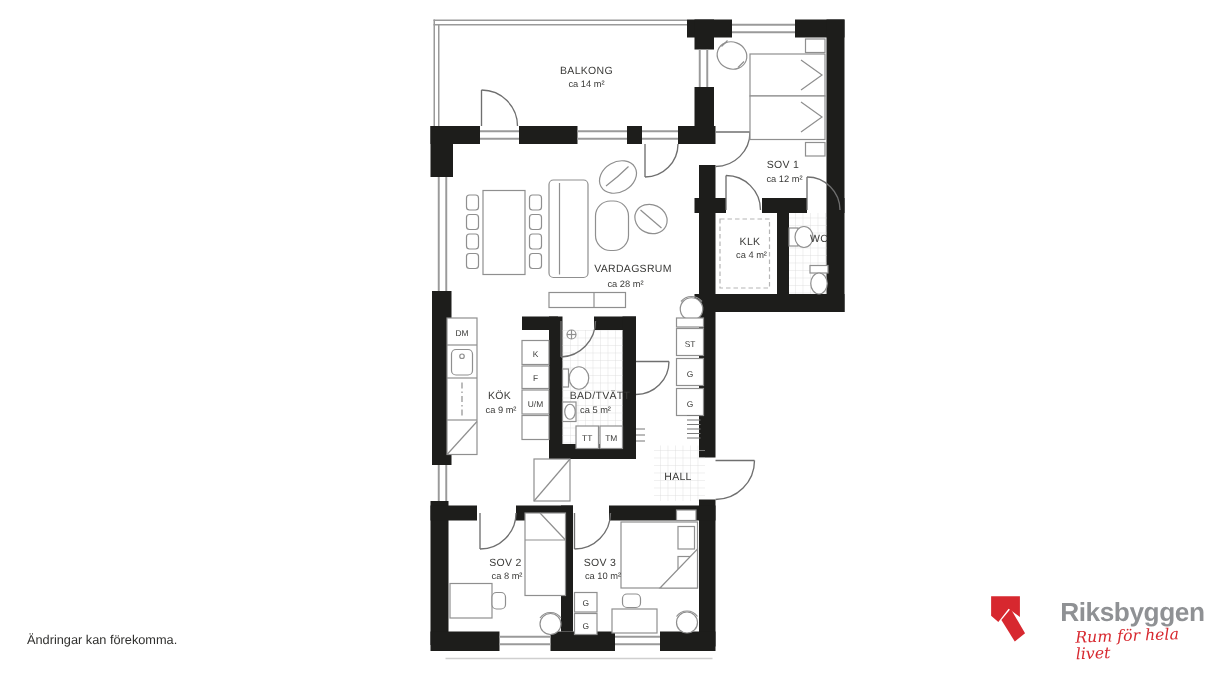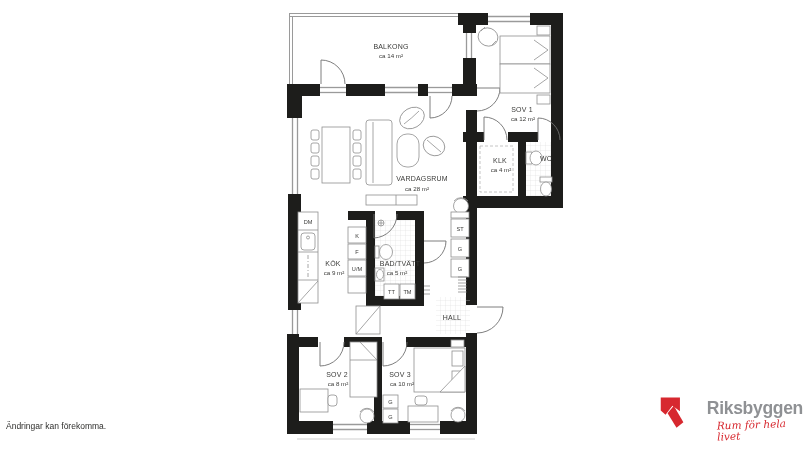--- a/index.html
+++ b/index.html
@@ -3,21 +3,21 @@
 <meta charset="utf-8">
 <style>
   html,body{margin:0;padding:0;background:#fff;}
   #stage{position:relative;width:810px;height:455px;background:#ffffff;overflow:hidden;
          font-family:"Liberation Sans",sans-serif;}
   #plan-svg{position:absolute;left:0;top:0;}
   .room-name{font-size:7px;fill:#3a3a38;letter-spacing:.2px;}
   .room-area{font-size:6.2px;fill:#3a3a38;}
   .fix-label{font-size:5.6px;fill:#3a3a38;}
   .mid{text-anchor:middle;}
-  #footnote{position:absolute;left:6px;top:421px;font-size:8.5px;color:#2f2f2d;}
+  #footnote{position:absolute;left:18px;top:421px;font-size:8.5px;color:#2f2f2d;}
   #brand{position:absolute;left:658px;top:388px;width:145px;height:52px;display:flex;align-items:flex-start;}
   #brand-text{margin-left:20px;margin-top:12px;line-height:1;}
   #brand-name{font-size:17.5px;font-weight:bold;color:#8f9194;letter-spacing:-0.3px;}
   #brand-tagline{font-family:"DejaVu Serif",serif;font-style:italic;font-size:10.5px;color:#d7282f;
                  margin-top:1px;margin-left:10px;transform:rotate(-2deg);}
 </style>
 </head>
 <body>
 
 <div id="stage">

